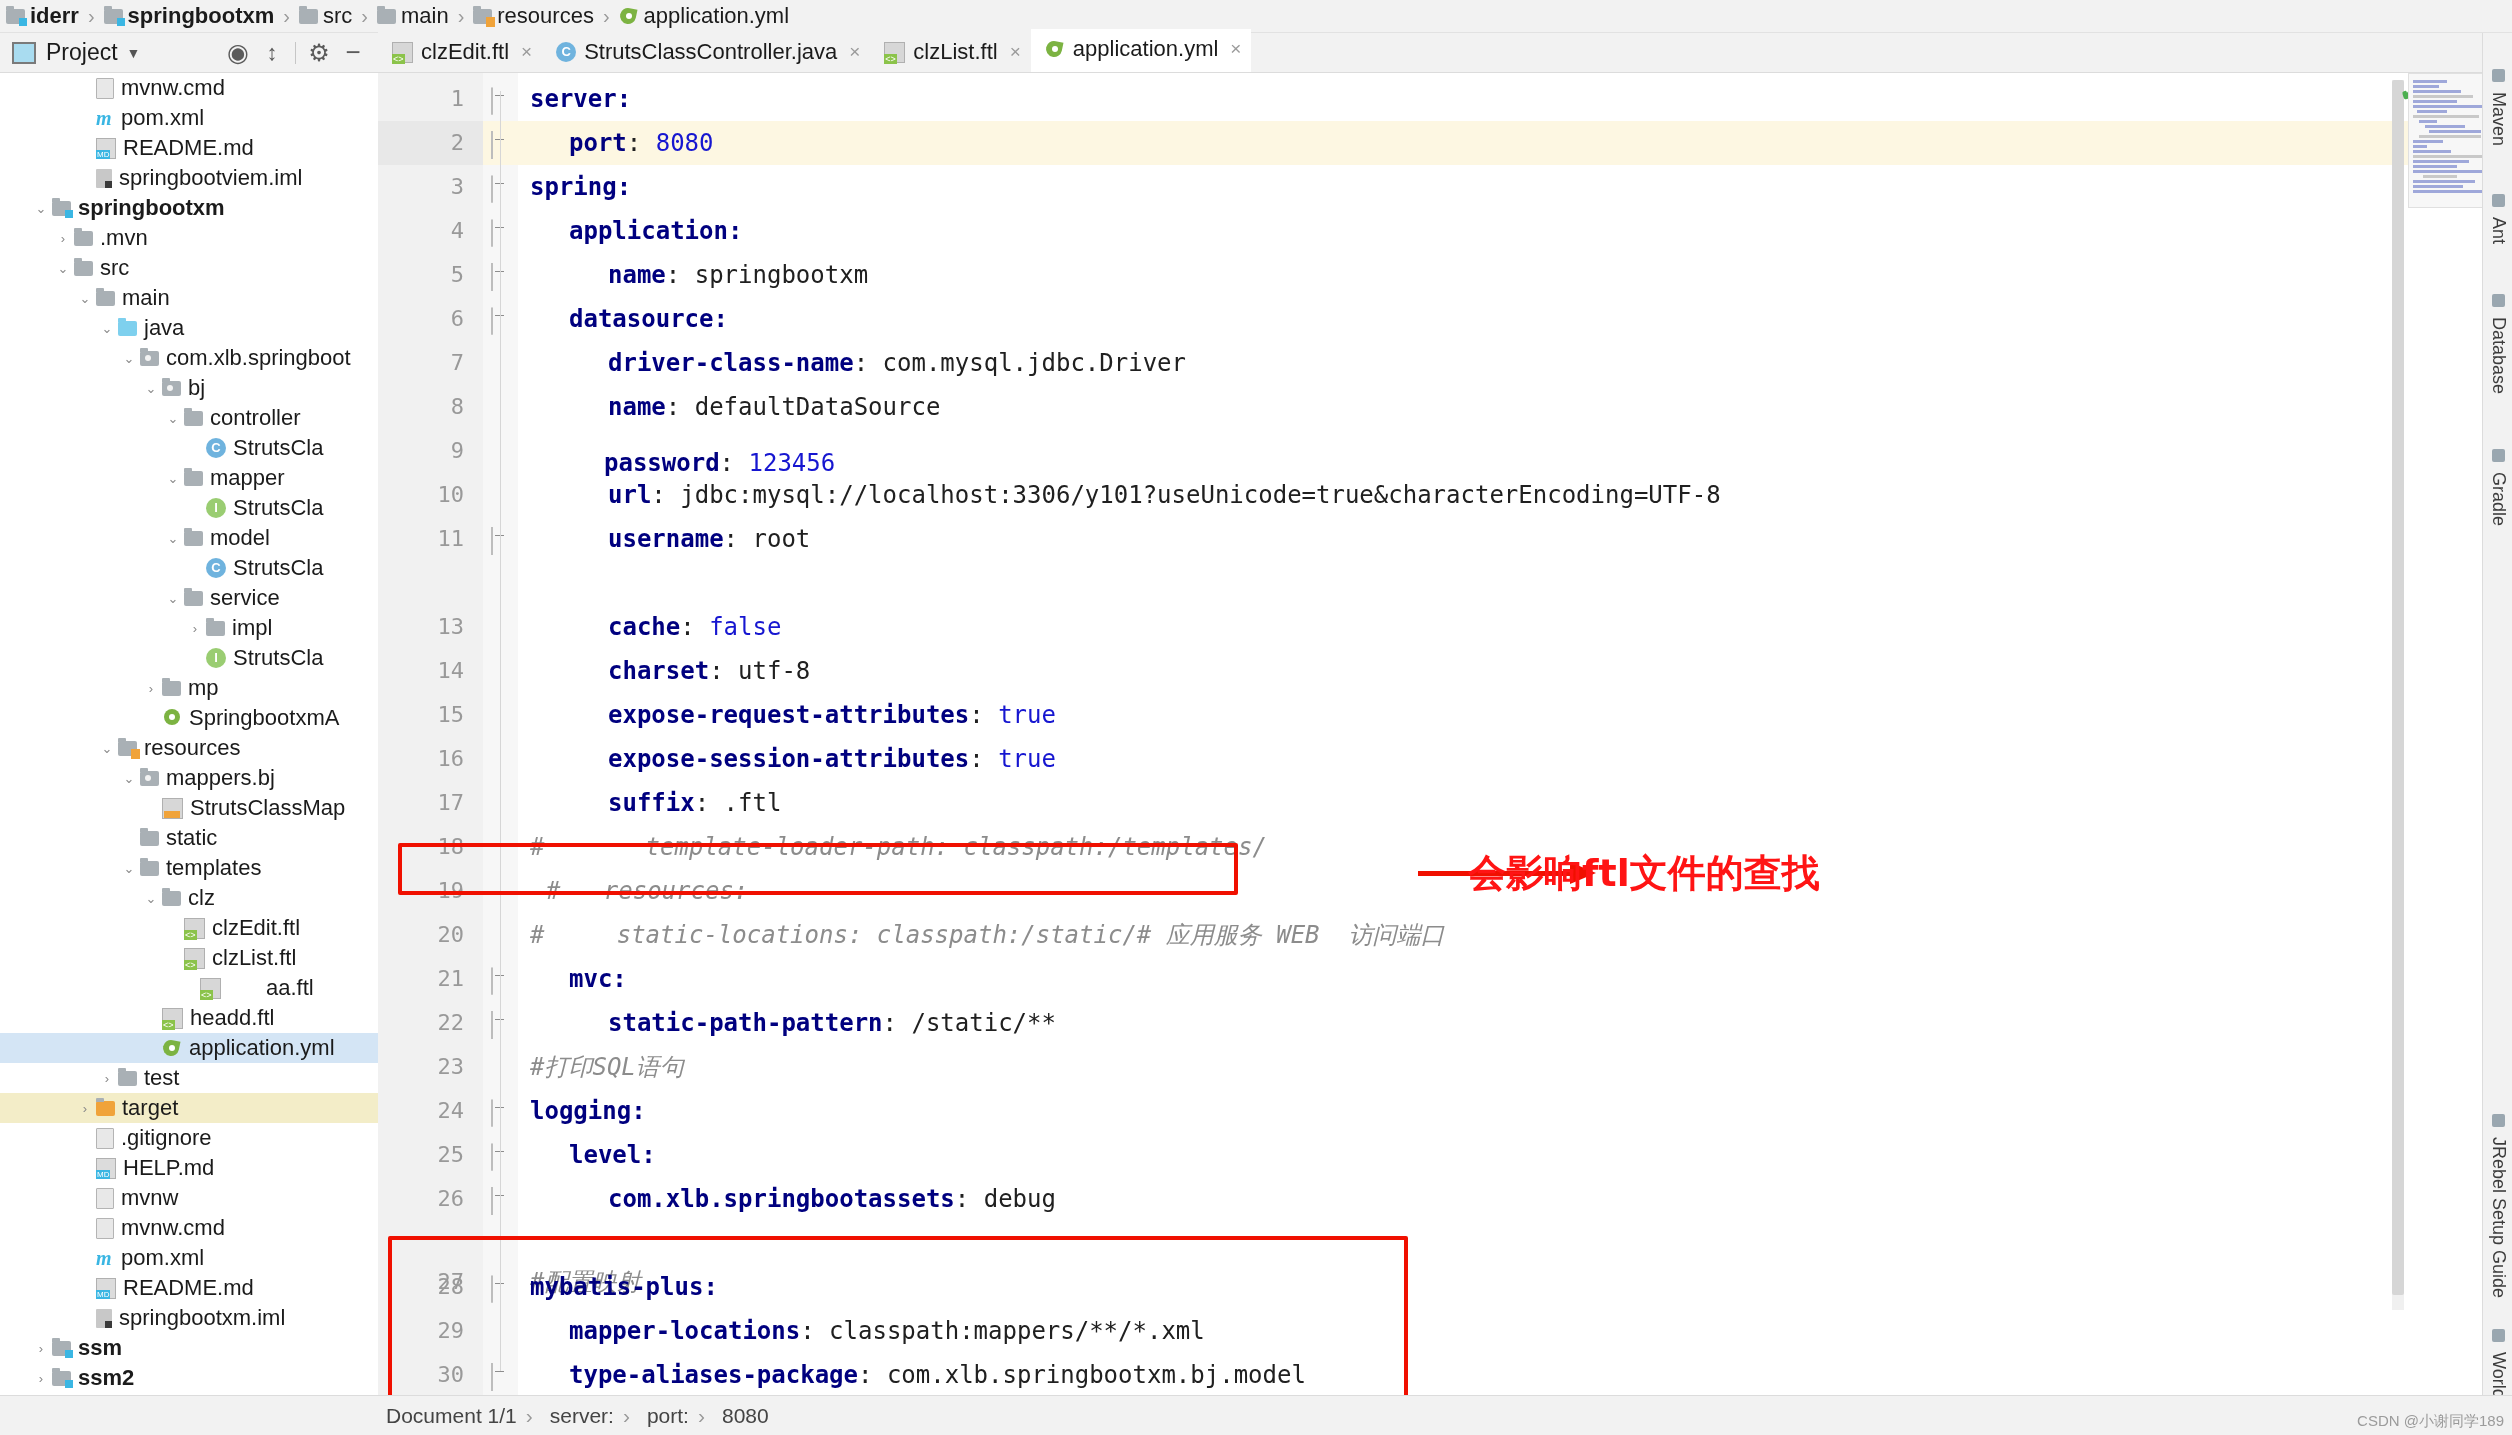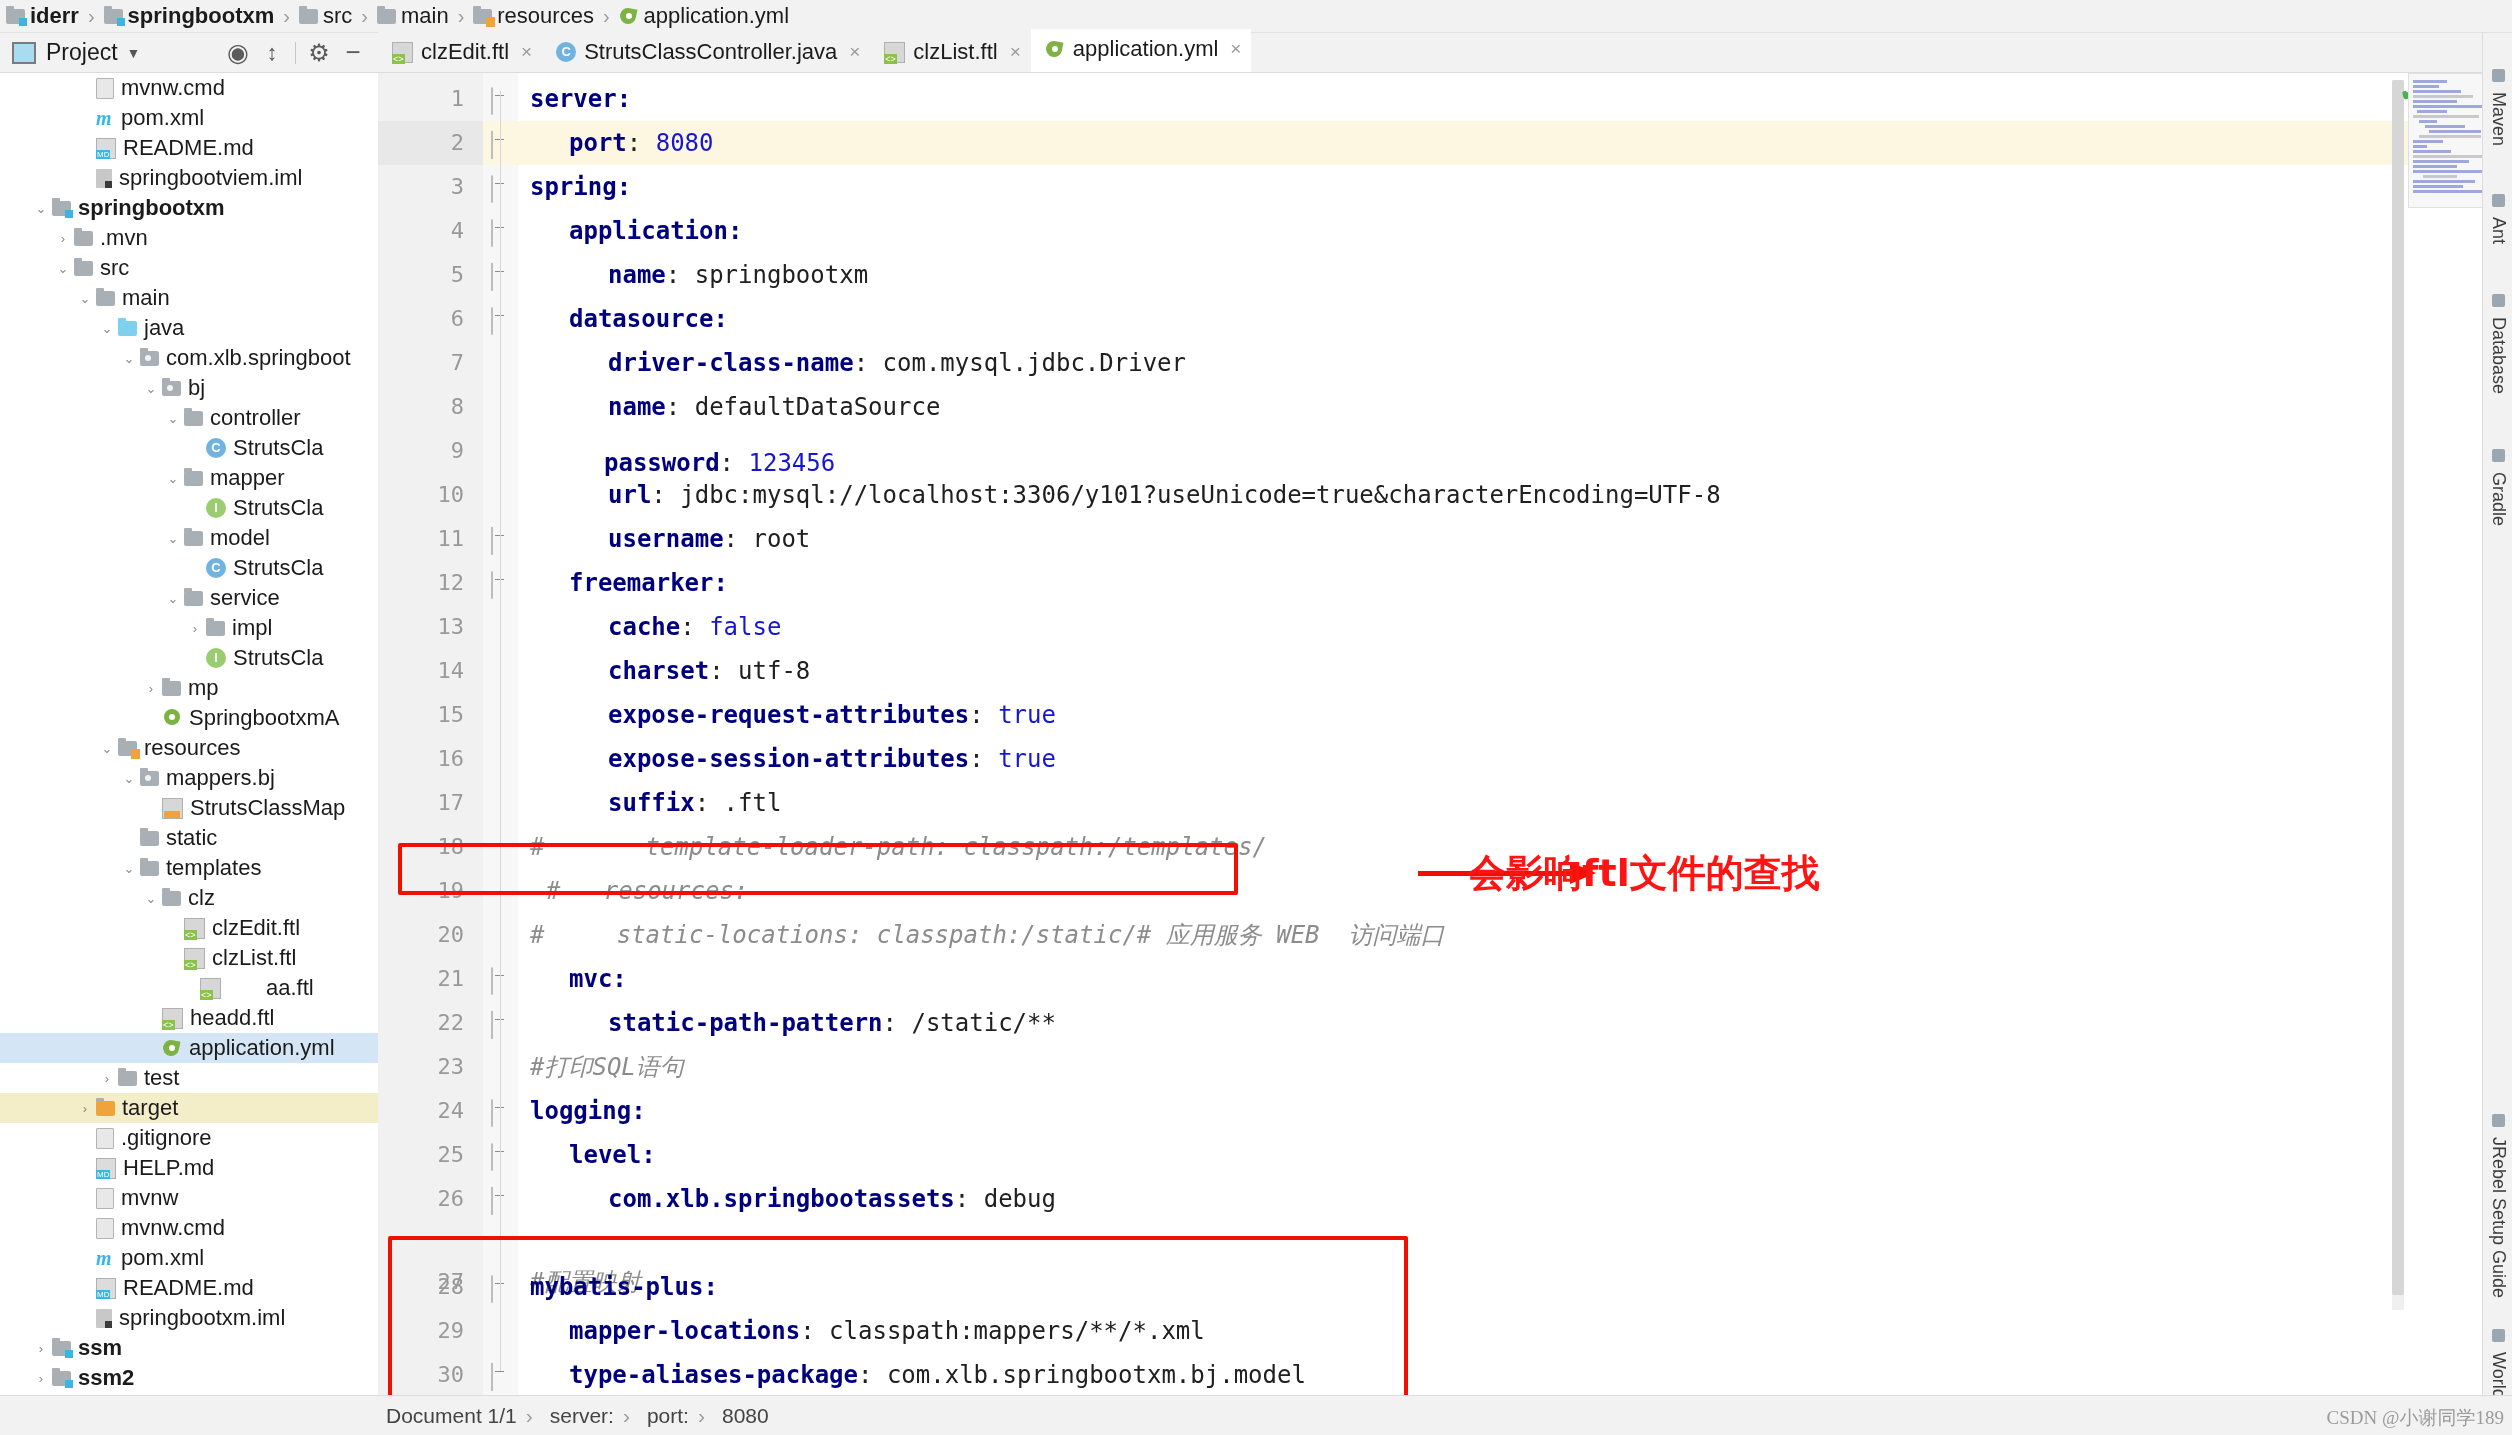--- a/index.html
+++ b/index.html
@@ -138,21 +138,21 @@
 
   
   .statusbar{
     position:absolute;left:378px;top:1395px;width:2134px;height:40px;
     background:#f2f2f2;display:flex;align-items:center;
     font-size:21px;color:#444;border-top:1px solid #dcdcdc;box-sizing:border-box;
   }
   .statusbar .sb{margin-left:8px;}
   .statusbar .ssep{color:#999;margin:0 9px;}
   .leftstatus{position:absolute;left:0;top:1395px;width:378px;height:40px;background:#f2f2f2;border-top:1px solid #dcdcdc;box-sizing:border-box;}
-  .watermark{position:absolute;right:8px;bottom:4px;font-size:19px;color:#9b9b9b;font-family:Liberation Serif, serif;white-space:nowrap;margin-left:26px;}
+  .watermark{position:absolute;right:8px;bottom:4px;font-size:15px;color:#9b9b9b;font-family:Liberation Sans, sans-serif;white-space:nowrap;margin-left:26px;}
 </style>
 </head>
 <body>
 
 <div class="app">
 
   <div class="navbar" id="navbar">
       <span class="crumb bold">
         <span class="ic ic-folder src"></span>
         <span class="lbl">iderr</span>
@@ -502,25 +502,20 @@
           <span class="lcode" style="left: 226px; margin-top: 12px;"><span class="k">password</span><span class="v">: </span><span class="num">123456</span></span>
         </div>
         <div class="lrow" style="top: 400px;">
           <span class="lnum">10</span>
           <span class="lcode" style="left: 230px;"><span class="k">url</span><span class="v">: jdbc:mysql://localhost:3306/y101?useUnicode=true&amp;characterEncoding=UTF-8</span></span>
         </div>
         <div class="lrow" style="top: 444px;">
           <span class="lnum">11</span>
           <span class="fold up" style="top: 11px;"><span class="sq"></span></span>
           <span class="lcode" style="left: 230px;"><span class="k">username</span><span class="v">: root</span></span>
-        </div>
-        <div class="lrow" style="top: 488px;">
-          <span class="lnum">12</span>
-          <span class="fold down" style="top: 11px;"><span class="sq"></span></span>
-          <span class="lcode" style="left: 191px;"><span class="k">freemarker</span><span class="k">:</span></span>
         </div>
         <div class="lrow" style="top: 532px;">
           <span class="lnum">13</span>
           <span class="lcode" style="left: 230px;"><span class="k">cache</span><span class="v">: </span><span class="num">false</span></span>
         </div>
         <div class="lrow" style="top: 576px;">
           <span class="lnum">14</span>
           <span class="lcode" style="left: 230px;"><span class="k">charset</span><span class="v">: utf-8</span></span>
         </div>
         <div class="lrow" style="top: 620px;">

